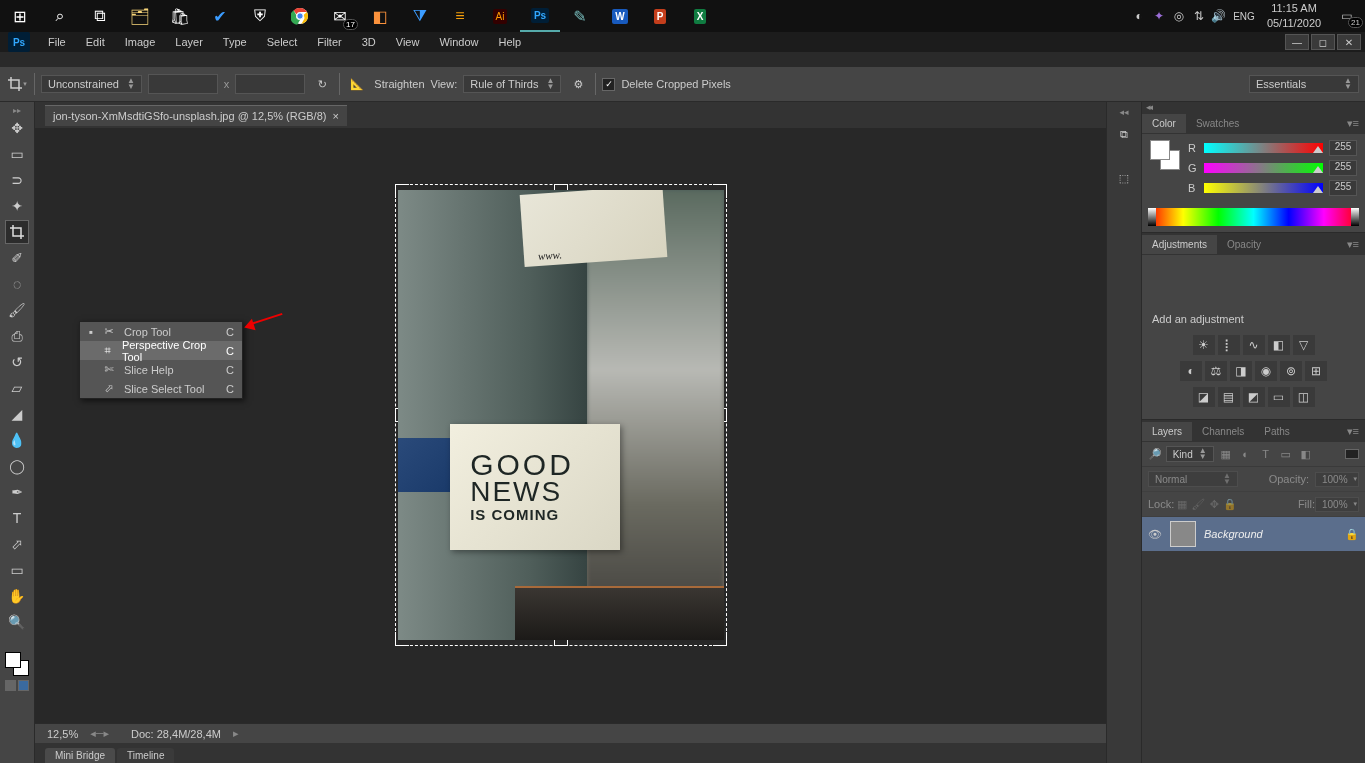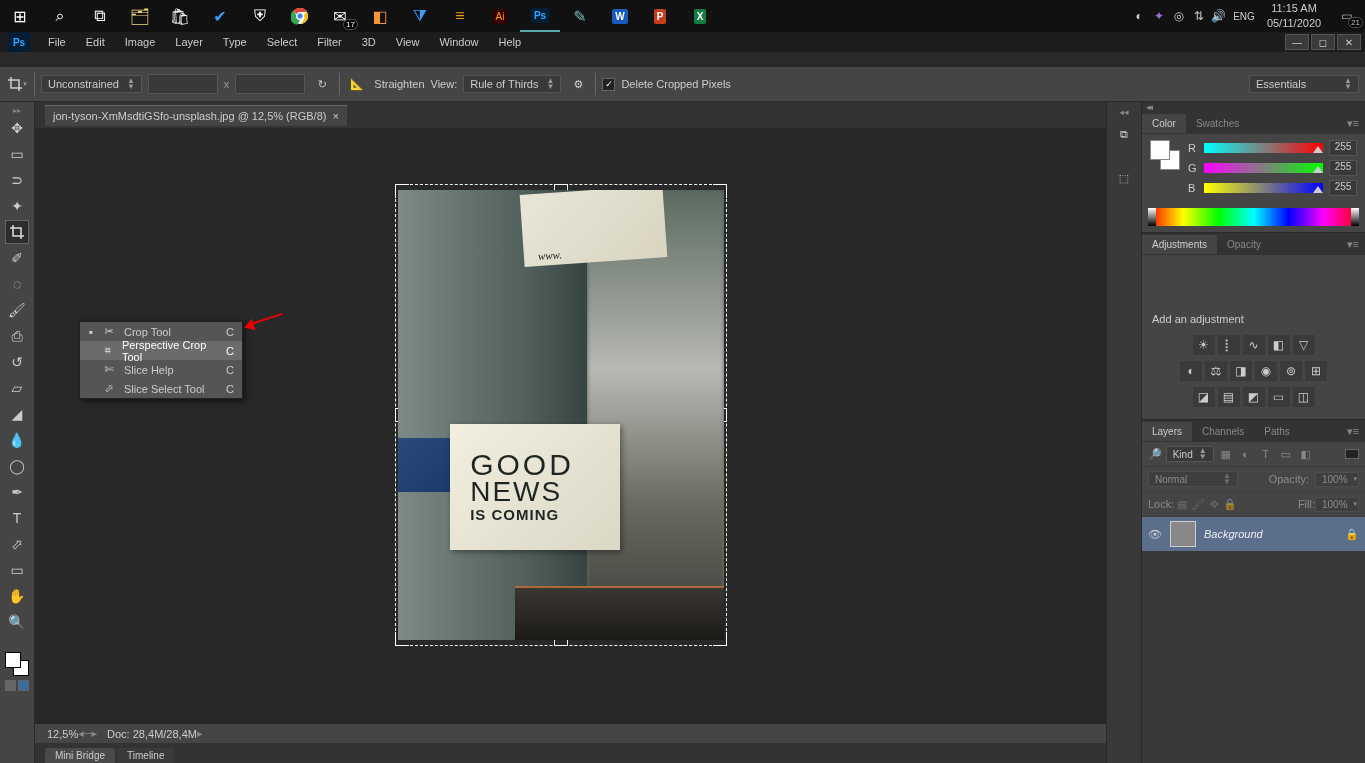--- a/index.html
+++ b/index.html
@@ -50,21 +50,21 @@
 .img-sticker { position:absolute; left:16%; top:52%; width:52%; height:28%; background:linear-gradient(135deg,#f2efdf,#dad7c5); box-shadow:2px 2px 6px rgba(0,0,0,.4); display:flex; flex-direction:column; align-items:flex-start; justify-content:center; padding-left:20px; }
 .img-sticker .g { font-family:Impact,Arial Black,sans-serif; font-size:30px; letter-spacing:3px; color:#1e2624; line-height:.95; }
 .img-sticker .n { font-family:Impact,Arial Black,sans-serif; font-size:28px; letter-spacing:2px; color:#1e2624; line-height:.95; }
 .img-sticker .ic { font-family:Arial,sans-serif; font-size:15px; letter-spacing:1px; color:#1e2624; font-weight:bold; }
 .img-blue { position:absolute; left:0; top:55%; width:16%; height:12%; background:linear-gradient(135deg,#2a4a7a,#1a3a6a); }
 .img-rail { position:absolute; left:36%; bottom:0; width:64%; height:12%; background:linear-gradient(180deg,#3a3632,#1c1a18); border-top:2px solid #a86a3a; }
 .sel-bracket { position:absolute; width:14px; height:14px; border:1px solid #fff; }
 .crop-center { position:absolute; left:50%; top:50%; width:16px; height:16px; transform:translate(-50%,-50%); }
 .crop-center::before { content:''; position:absolute; left:50%; top:0; width:1px; height:100%; background:#eee; }
 .crop-center::after { content:''; position:absolute; top:50%; left:0; height:1px; width:100%; background:#eee; }
-.status-bar { height:20px; background:#454545; display:flex; align-items:center; padding:0 12px; gap:0; font-size:11px; color:#ccc; border-top:1px solid #2a2a2a; }
+.status-bar { height:20px; background:#454545; display:flex; align-items:center; padding:0 12px; gap:12px; font-size:11px; color:#ccc; border-top:1px solid #2a2a2a; }
 .footer-tabs { height:20px; background:#333; display:flex; align-items:flex-end; padding-left:10px; gap:0; }
 .footer-tab { background:#4a4a4a; padding:2px 10px; font-size:10px; color:#ccc; border-top-left-radius:3px; border-top-right-radius:3px; margin-right:2px; }
 .ps-rightstrip { width:35px; background:#393939; border-left:1px solid #2a2a2a; display:flex; flex-direction:column; align-items:center; padding-top:4px; gap:4px; }
 .rstrip-collapse { height:12px; width:100%; display:flex; align-items:center; justify-content:center; color:#888; font-size:9px; }
 .rstrip-icon { width:24px; height:24px; display:flex; align-items:center; justify-content:center; color:#ccc; }
 .ps-panels { width:224px; background:#454545; border-left:1px solid #2a2a2a; display:flex; flex-direction:column; }
 .panel { border-bottom:1px solid #2a2a2a; }
 .panel-tabs { height:22px; background:#333; display:flex; align-items:center; position:relative; }
 .ptab { padding:4px 10px; color:#888; font-size:10px; cursor:pointer; }
 .ptab.active { background:#454545; color:#ccc; }

